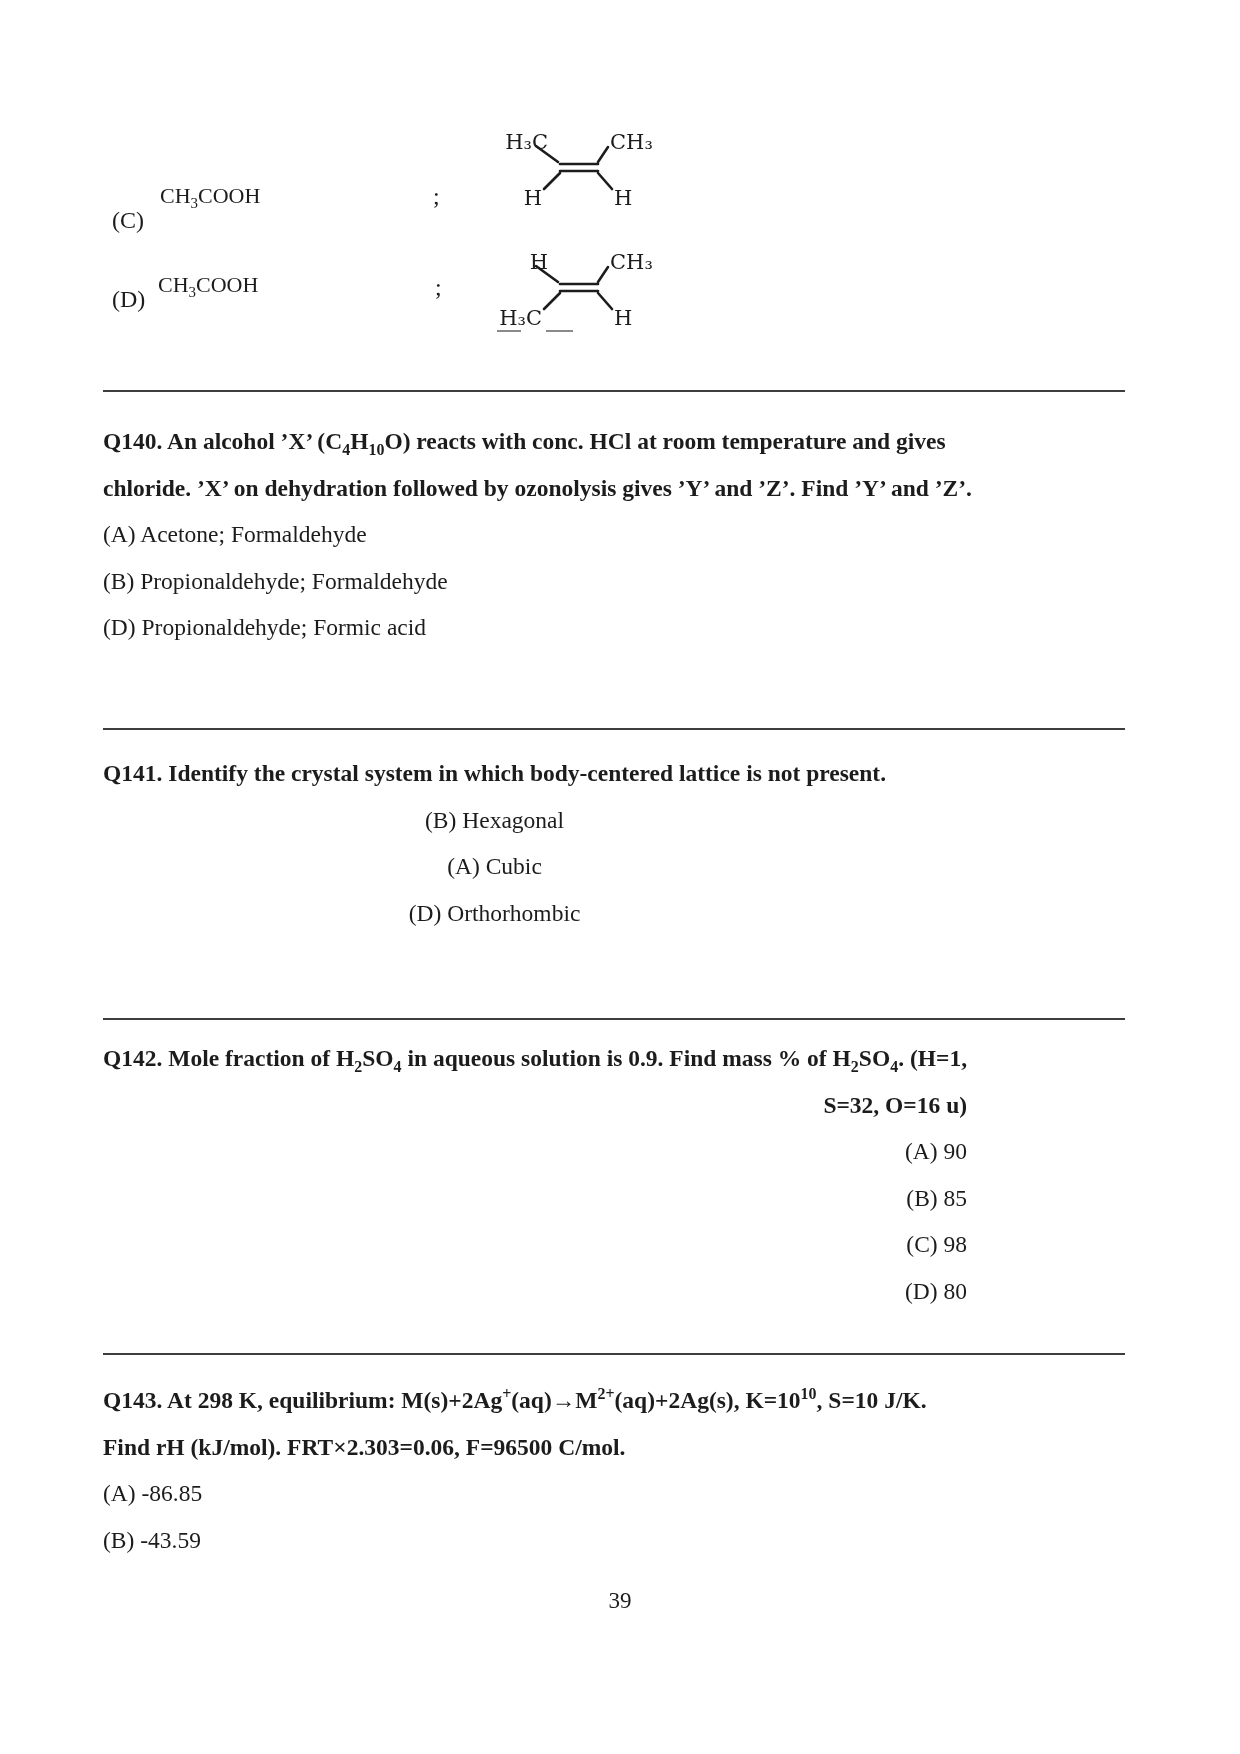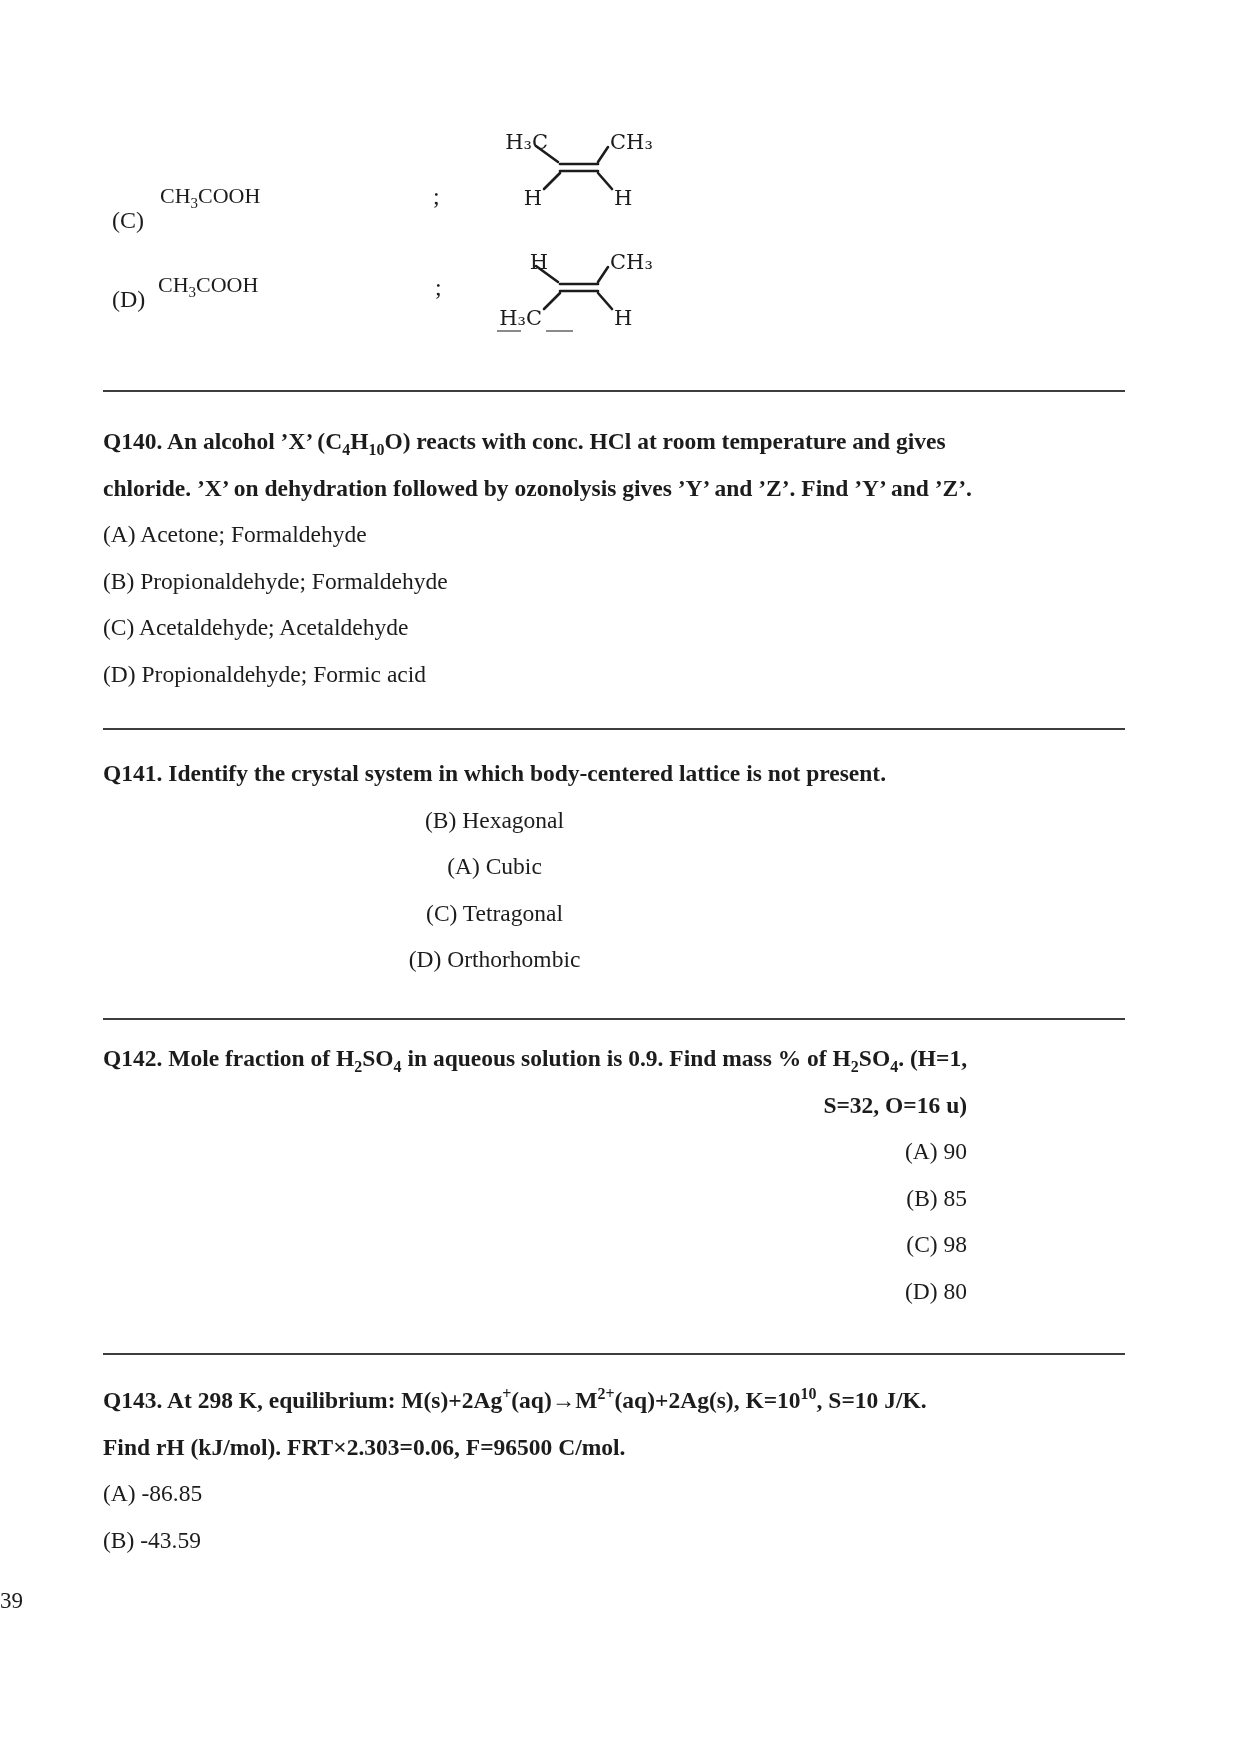--- a/index.html
+++ b/index.html
@@ -12,21 +12,21 @@
   .question{position:absolute;left:103px;line-height:46.5px;font-size:23.5px;}
   .question .qline{white-space:nowrap;}
   .question .heading{font-weight:bold;}
   sub{font-size:68%;line-height:0;}
   sup{font-size:68%;line-height:0;}
   .hrule{position:absolute;left:103px;width:1022px;height:2px;background:var(--rule,#3d3d3d);}
   .struct-svg{position:absolute;width:200px;height:95px;}
   .struct-svg text{font-family:"DejaVu Serif",serif;font-size:21px;fill:var(--ink,#1c1c1c);}
   .struct-svg line{stroke:var(--ink,#1c1c1c);stroke-width:2.6;stroke-linecap:round;}
   .artifact{position:absolute;height:2px;background:#8a8a8a;}
-  .page-number{position:absolute;left:0;top:1588px;width:1240px;text-align:left;font-size:23px;}
+  .page-number{position:absolute;left:0;top:1588px;width:1240px;text-align:center;font-size:23px;}
 </style>
 </head>
 <body style="--ink: #1c1c1c; --page: #ffffff; --rule: #3d3d3d;">
 
 <div class="page">
 
   <span class="abs opt-label" style="left:112px;top:207px;">(C)</span>
   <span class="abs formula" style="left:160px;top:183px;">CH<sub>3</sub>COOH</span>
   <span class="abs separator-glyph" style="left:433px;top:183px;">;</span>
 
@@ -66,29 +66,27 @@
   <div class="hrule" style="top:390px;"></div>
   <div class="hrule" style="top:728px;"></div>
   <div class="hrule" style="top:1018px;"></div>
   <div class="hrule" style="top:1353px;"></div>
 
   <div class="question" style="top:418px;">
     <div class="qline heading">Q140. An alcohol ’X’ (C<sub>4</sub>H<sub>10</sub>O) reacts with conc. HCl at room temperature and gives</div>
     <div class="qline heading">chloride. ’X’ on dehydration followed by ozonolysis gives ’Y’ and ’Z’. Find ’Y’ and ’Z’.</div>
     <div class="qline">(A) Acetone; Formaldehyde</div>
     <div class="qline">(B) Propionaldehyde; Formaldehyde</div>
-    <div class="qline">(C) Acetaldehyde; Acetaldehyde</div>
     <div class="qline">(D) Propionaldehyde; Formic acid</div>
   </div>
 
   <div class="question" style="top:750px;text-align:center;">
     <div class="qline heading">Q141. Identify the crystal system in which body-centered lattice is not present.</div>
     <div class="qline">(B) Hexagonal</div>
     <div class="qline">(A) Cubic</div>
-    <div class="qline">(C) Tetragonal</div>
     <div class="qline">(D) Orthorhombic</div>
   </div>
 
   <div class="question" style="top:1035px;text-align:right;">
     <div class="qline heading">Q142. Mole fraction of H<sub>2</sub>SO<sub>4</sub> in aqueous solution is 0.9. Find mass % of H<sub>2</sub>SO<sub>4</sub>. (H=1,</div>
     <div class="qline heading">S=32, O=16 u)</div>
     <div class="qline">(A) 90</div>
     <div class="qline">(B) 85</div>
     <div class="qline">(C) 98</div>
     <div class="qline">(D) 80</div>

